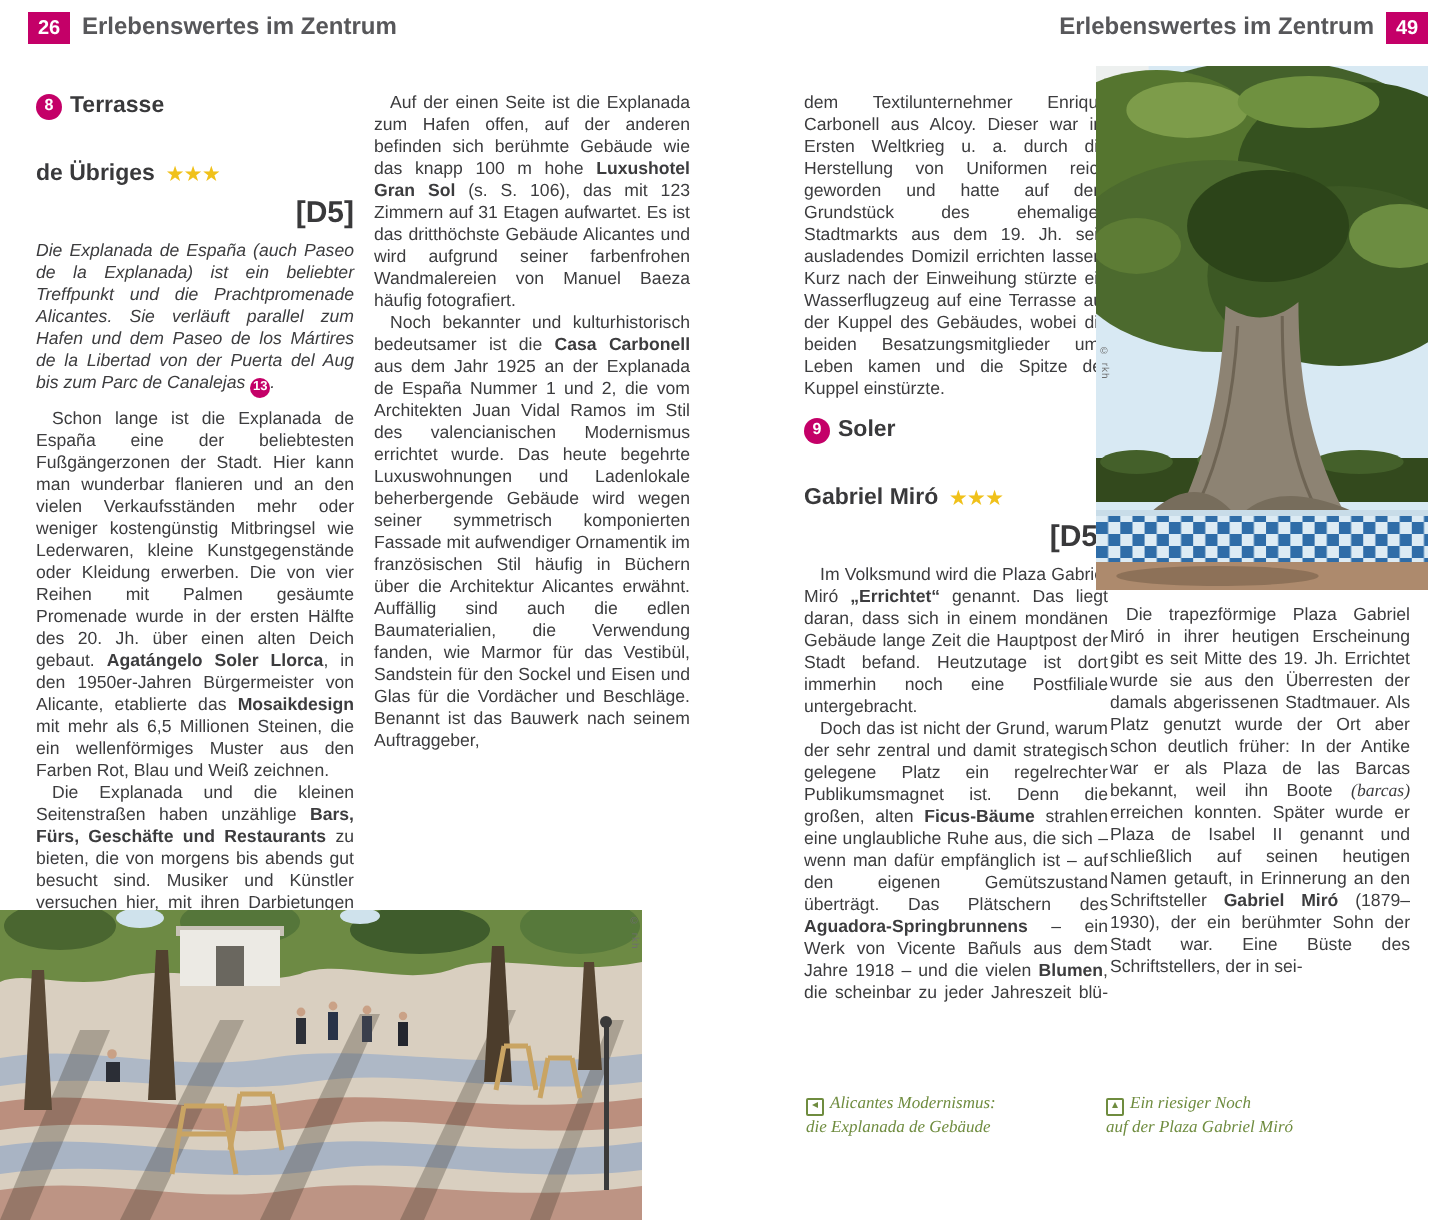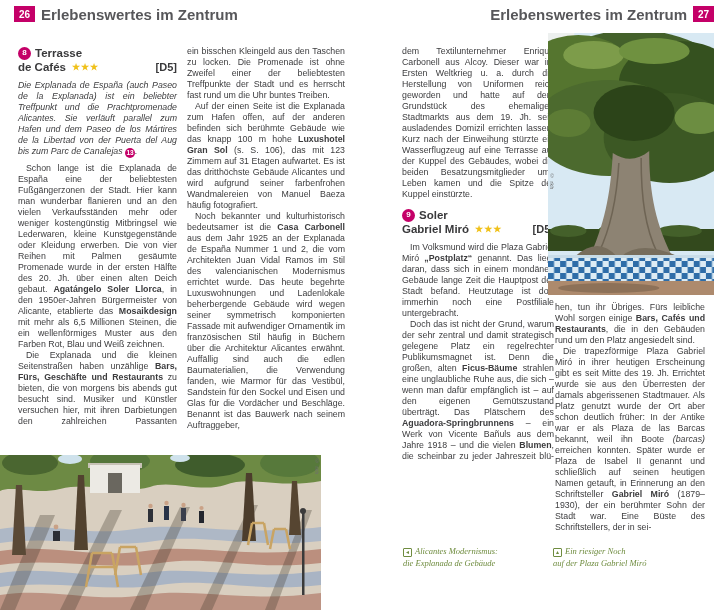--- a/index.html
+++ b/index.html
@@ -19,42 +19,42 @@
   }
   
   .header-left,.header-right{position:absolute;top:6px;display:flex;align-items:flex-start;gap:6px;}
   .header-left{left:14px;}
   .header-right{right:6px;}
   .pagenum-box{
     display:inline-flex;align-items:center;justify-content:center;
     min-width:21px;height:16px;background:var(--accent);color:#fff;
     font-weight:bold;font-size:10px;
   }
-  .header-title{color:var(--header-gray);font-weight:bold;font-size:15px;}
+  .header-title{color:var(--header-gray);font-weight:bold;font-size:12px;}
   
   .col{position:absolute;top:46px;font-size:8.8px;line-height:11px;text-align:justify;}
   #col1{left:18px;width:159px;}
   #col2{left:187px;width:158px;}
   #col3{left:402px;width:152px;}
   #col4{left:555px;top:302px;width:150px;}
   .col p{margin:0;}
   .col p.indent{text-indent:8px;}
   .col p.lead{font-style:italic;margin-bottom:5px;}
   .col p.cont{text-align-last:justify;}
   .b{font-weight:bold;}
-  .i{font-style:italic;}
+  .i{font-style:italic;font-family:Liberation Serif, serif;}
   .heading{font-weight:bold;font-size:11.5px;line-height:14px;color:#39393b;margin-bottom:6px;text-align:left;text-align-last:auto;}
   .heading:not(:first-child){margin-top:8px;}
   .h-row{display:flex;align-items:center;gap:4px;}
   .circ{
     width:13px;height:13px;border-radius:50%;background:var(--accent);color:#fff;
     font-size:8px;font-weight:bold;display:inline-flex;align-items:center;justify-content:center;flex:0 0 auto;
   }
   .stars{color:var(--stars);font-size:9px;letter-spacing:1px;margin-left:2px;}
-  .h-ref{margin-left:auto;font-size:11px;color:#39393b;}
+  .h-ref{margin-left:auto;font-size:15px;color:#39393b;margin-top:40px;}
   .circ-ref{
     display:inline-flex;width:10px;height:10px;border-radius:50%;background:var(--accent);color:#fff;
     font-size:6.5px;font-weight:bold;font-style:normal;align-items:center;justify-content:center;
     vertical-align:-1px;
   }
   
   .photo{position:absolute;overflow:hidden;}
   #photo-left{left:0;top:455px;width:321px;height:155px;}
   #photo-right{left:548px;top:33px;width:166px;height:262px;}
   .photo svg{display:block;width:100%;height:100%;}
@@ -79,62 +79,60 @@
 </style>
 </head>
 <body>
 
 <div class="header-left">
   <span class="pagenum-box">26</span>
   <span class="header-title">Erlebenswertes im Zentrum</span>
 </div>
 <div class="header-right">
   <span class="header-title">Erlebenswertes im Zentrum</span>
-  <span class="pagenum-box">27</span>
+  <span class="pagenum-box">49</span>
 </div>
 
 <div class="col" id="col1" lang="de">
     <div class="heading">
       <div class="h-row">
         <span class="circ">8</span>
         <span>Terrasse</span>
       </div>
       <div class="h-row">
-        <span>de Cafés</span>
+        <span>de Übriges</span>
         <span class="stars">★★★</span>
         <span class="h-ref">[D5]</span>
       </div>
     </div>
     <p class="lead"><span>Die Explanada de España (auch Paseo de la Explanada) ist ein beliebter Treffpunkt und die Prachtpromenade Alicantes. Sie verläuft parallel zum Hafen und dem Paseo de los Mártires de la Libertad von der Puerta del Aug bis zum Parc de Canalejas </span><span class="circ-ref">13</span><span>.</span></p>
     <p class=" indent"><span>Schon lange ist die Explanada de España eine der beliebtesten Fußgängerzonen der Stadt. Hier kann man wunderbar flanieren und an den vielen Verkaufsständen mehr oder weniger kostengünstig Mitbringsel wie Lederwaren, kleine Kunstgegenstände oder Kleidung erwerben. Die von vier Reihen mit Palmen gesäumte Promenade wurde in der ersten Hälfte des 20. Jh. über einen alten Deich gebaut. </span><span class="b">Agatángelo Soler Llorca</span><span>, in den 1950er-Jahren Bürgermeister von Alicante, etablierte das </span><span class="b">Mosaikdesign</span><span> mit mehr als 6,5 Millionen Steinen, die ein wellenförmiges Muster aus den Farben Rot, Blau und Weiß zeichnen.</span></p>
     <p class=" indent cont"><span>Die Explanada und die kleinen Seitenstraßen haben unzählige </span><span class="b">Bars, Fürs, Geschäfte und Restaurants</span><span> zu bieten, die von morgens bis abends gut besucht sind. Musiker und Künstler versuchen hier, mit ihren Darbietungen den zahlreichen Passanten</span></p>
   </div>
 <div class="col" id="col2" lang="de">
-    <p class=""><span>ein bisschen Kleingeld aus den Taschen zu locken. Die Promenade ist ohne Zweifel einer der beliebtesten Treffpunkte der Stadt und es herrscht fast rund um die Uhr buntes Treiben.</span></p>
     <p class=" indent"><span>Auf der einen Seite ist die Explanada zum Hafen offen, auf der anderen befinden sich berühmte Gebäude wie das knapp 100 m hohe </span><span class="b">Luxushotel Gran Sol</span><span> (s. S. 106), das mit 123 Zimmern auf 31 Etagen aufwartet. Es ist das dritthöchste Gebäude Alicantes und wird aufgrund seiner farbenfrohen Wandmalereien von Manuel Baeza häufig fotografiert.</span></p>
     <p class=" indent cont"><span>Noch bekannter und kulturhistorisch bedeutsamer ist die </span><span class="b">Casa Carbonell</span><span> aus dem Jahr 1925 an der Explanada de España Nummer 1 und 2, die vom Architekten Juan Vidal Ramos im Stil des valencianischen Modernismus errichtet wurde. Das heute begehrte Luxuswohnungen und Ladenlokale beherbergende Gebäude wird wegen seiner symmetrisch komponierten Fassade mit aufwendiger Ornamentik im französischen Stil häufig in Büchern über die Architektur Alicantes erwähnt. Auffällig sind auch die edlen Baumaterialien, die Verwendung fanden, wie Marmor für das Vestibül, Sandstein für den Sockel und Eisen und Glas für die Vordächer und Beschläge. Benannt ist das Bauwerk nach seinem Auftraggeber,</span></p>
   </div>
 <div class="col" id="col3" lang="de">
     <p class=""><span>dem Textilunternehmer Enrique Carbonell aus Alcoy. Dieser war im Ersten Weltkrieg u. a. durch die Herstellung von Uniformen reich geworden und hatte auf dem Grundstück des ehemaligen Stadtmarkts aus dem 19. Jh. sein ausladendes Domizil errichten lassen. Kurz nach der Einweihung stürzte ein Wasserflugzeug auf eine Terrasse auf der Kuppel des Gebäudes, wobei die beiden Besatzungsmitglieder ums Leben kamen und die Spitze der Kuppel einstürzte.</span></p>
     <div class="heading">
       <div class="h-row">
         <span class="circ">9</span>
         <span>Soler</span>
       </div>
       <div class="h-row">
         <span>Gabriel Miró</span>
         <span class="stars">★★★</span>
         <span class="h-ref">[D5]</span>
       </div>
     </div>
-    <p class=" indent"><span>Im Volksmund wird die Plaza Gabriel Miró </span><span class="b">„Postplatz“</span><span> genannt. Das liegt daran, dass sich in einem mondänen Gebäude lange Zeit die Hauptpost der Stadt befand. Heutzutage ist dort immerhin noch eine Postfiliale untergebracht.</span></p>
+    <p class=" indent"><span>Im Volksmund wird die Plaza Gabriel Miró </span><span class="b">„Errichtet“</span><span> genannt. Das liegt daran, dass sich in einem mondänen Gebäude lange Zeit die Hauptpost der Stadt befand. Heutzutage ist dort immerhin noch eine Postfiliale untergebracht.</span></p>
     <p class=" indent cont"><span>Doch das ist nicht der Grund, warum der sehr zentral und damit strategisch gelegene Platz ein regelrechter Publikumsmagnet ist. Denn die großen, alten </span><span class="b">Ficus-Bäume</span><span> strahlen eine unglaubliche Ruhe aus, die sich – wenn man dafür empfänglich ist – auf den eigenen Gemütszustand überträgt. Das Plätschern des </span><span class="b">Aguadora-Springbrunnens</span><span> – ein Werk von Vicente Bañuls aus dem Jahre 1918 – und die vielen </span><span class="b">Blumen</span><span>, die scheinbar zu jeder Jahreszeit blü-</span></p>
   </div>
 <div class="col" id="col4" lang="de">
-    <p class=""><span>hen, tun ihr Übriges. Fürs leibliche Wohl sorgen einige </span><span class="b">Bars, Cafés und Restaurants</span><span>, die in den Gebäuden rund um den Platz angesiedelt sind.</span></p>
     <p class=" indent"><span>Die trapezförmige Plaza Gabriel Miró in ihrer heutigen Erscheinung gibt es seit Mitte des 19. Jh. Errichtet wurde sie aus den Überresten der damals abgerissenen Stadtmauer. Als Platz genutzt wurde der Ort aber schon deutlich früher: In der Antike war er als Plaza de las Barcas bekannt, weil ihn Boote </span><span class="i">(barcas)</span><span> erreichen konnten. Später wurde er Plaza de Isabel II genannt und schließlich auf seinen heutigen Namen getauft, in Erinnerung an den Schriftsteller </span><span class="b">Gabriel Miró</span><span> (1879–1930), der ein berühmter Sohn der Stadt war. Eine Büste des Schriftstellers, der in sei-</span></p>
   </div>
 
 <div class="photo" id="photo-left">
   <svg viewBox="0 0 321 155" preserveAspectRatio="none">
     <rect width="321" height="155" fill="#d9cfc0"></rect>
 
     <path d="M0,74 C45,66 85,82 135,74 C185,66 235,82 321,72 L321,86 C250,94 205,78 155,86 C105,94 55,80 0,88 Z" fill="#aeb8c6"></path>
     <path d="M0,96 C50,88 95,104 145,96 C195,88 245,104 321,94 L321,108 C255,116 210,100 160,108 C110,116 55,102 0,110 Z" fill="#bb8f7e"></path>
     <path d="M0,118 C50,110 95,126 145,118 C195,110 245,126 321,116 L321,130 C255,138 210,122 160,130 C110,138 55,124 0,132 Z" fill="#a9b4c4"></path>

